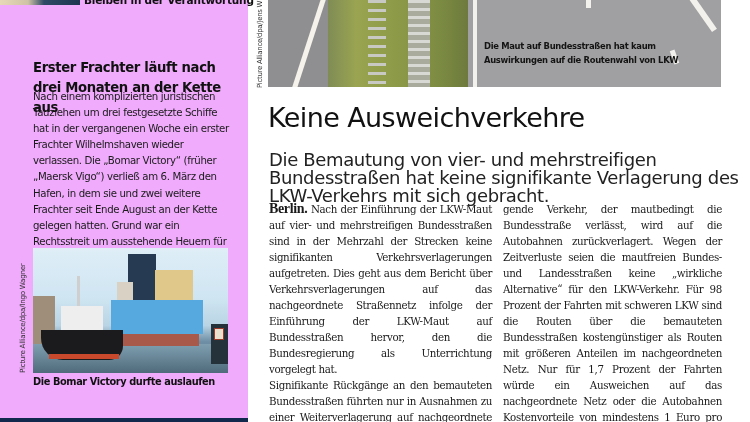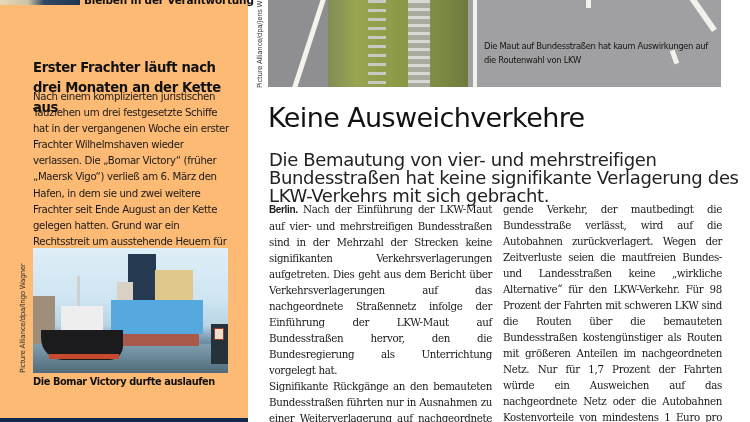--- a/index.html
+++ b/index.html
@@ -2,21 +2,21 @@
 <html><head>
 <meta charset="utf-8">
 <style>
   * { box-sizing: border-box; margin: 0; padding: 0; }
   html, body { width: 750px; height: 422px; overflow: hidden; background: #ffffff; }
   body { position: relative; font-family: "DejaVu Sans", sans-serif; color: #1a1a1a; }
 
   
   .sidebar {
     position: absolute; left: 0; top: 0; width: 248px; height: 422px;
-    background: #fdba74;
+    background: #f0abfc;
   }
   .prev-photo-edge {
     position: absolute; left: 0; top: 0; width: 80px; height: 5px;
     background: linear-gradient(90deg, #e7d9b8 0%, #cfc3a5 35%, #2f4a66 55%, #1e3550 100%);
   }
   .prev-caption {
     position: absolute; left: 84px; top: -6px; white-space: nowrap;
     font-family: "DejaVu Sans", sans-serif; font-weight: bold; font-size: 10.5px;
     color: #111; letter-spacing: -0.2px;
   }
@@ -81,21 +81,21 @@
     background: repeating-linear-gradient(180deg, #c9c9c4 0 3px, transparent 3px 9px); }
   .rail2 { position: absolute; left: 140px; top: 0; width: 22px; height: 87px;
     background: repeating-linear-gradient(180deg, #d8d8d4 0 3px, #a9ab9c 3px 8px); }
   .road-right { position: absolute; left: 200px; top: 0; width: 253px; height: 87px; background: #a09fa1; }
   .road-right-edge { position: absolute; left: 205px; top: 0; width: 4px; height: 87px; background: #f2f1ec; }
   .road-dash { position: absolute; left: 318px; top: 0; width: 5px; height: 8px; background: #f2f1ec; }
   .road-dash2 { position: absolute; left: 404px; top: 50px; width: 5px; height: 14px; background: #f2f1ec; transform: rotate(-20deg); }
   .road-right-line { position: absolute; left: 432px; top: -6px; width: 6px; height: 40px; background: #f2f1ec; transform: rotate(-35deg); }
   .road-caption {
     position: absolute; left: 484px; top: 40px; width: 230px;
-    font-family: "DejaVu Sans", sans-serif; font-weight: normal; font-size: 8.4px; line-height: 13.5px;
+    font-family: "DejaVu Sans", sans-serif; font-weight: bold; font-size: 8.4px; line-height: 13.5px;
     letter-spacing: -0.3px; color: #141414;
   }
   .road-credit {
     position: absolute; left: 256px; top: 0; width: 90px; height: 10px;
     transform-origin: 0 0; transform: translate(0px, 88px) rotate(-90deg);
     font-family: "DejaVu Sans", sans-serif; font-size: 7px; letter-spacing: -0.3px; color: #333; white-space: nowrap;
   }
 
   .headline {
     position: absolute; left: 268px; top: 102px;
@@ -108,21 +108,21 @@
     letter-spacing: -0.35px; color: #222;
   }
   .col {
     position: absolute; top: 201px;
     font-family: "DejaVu Serif", serif; font-size: 10.3px; line-height: 16px;
     letter-spacing: -0.35px; color: #1a1a1a; text-align: justify;
   }
   .col1 { left: 269px; width: 223px; }
   .col2 { left: 503px; width: 219px; }
   .col p { margin: 0; }
-  .dateline { font-family: Liberation Sans, sans-serif; font-weight: bold; font-size: 10px; }
+  .dateline { font-family: Liberation Serif, serif; font-weight: bold; font-size: 14px; }
 </style>
 </head>
 <body>
 
 <aside class="sidebar">
   <div class="prev-photo-edge"></div>
   <div class="prev-credit"></div>
   <div class="prev-caption">Bleiben in der Verantwortung</div>
 
   <h2 class="side-headline">Erster Frachter läuft nach drei Monaten an der Kette aus</h2>

